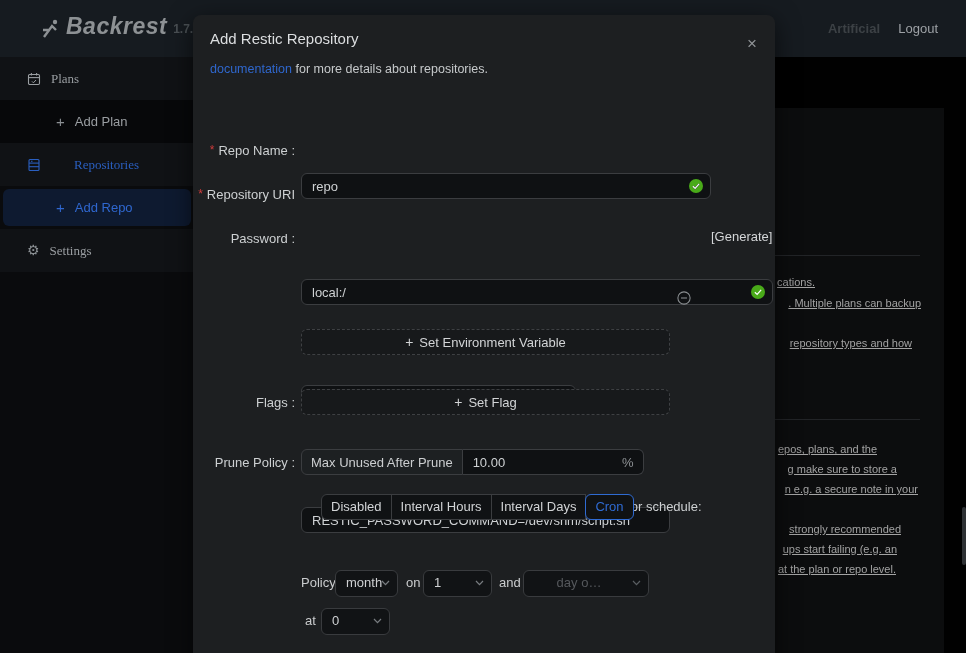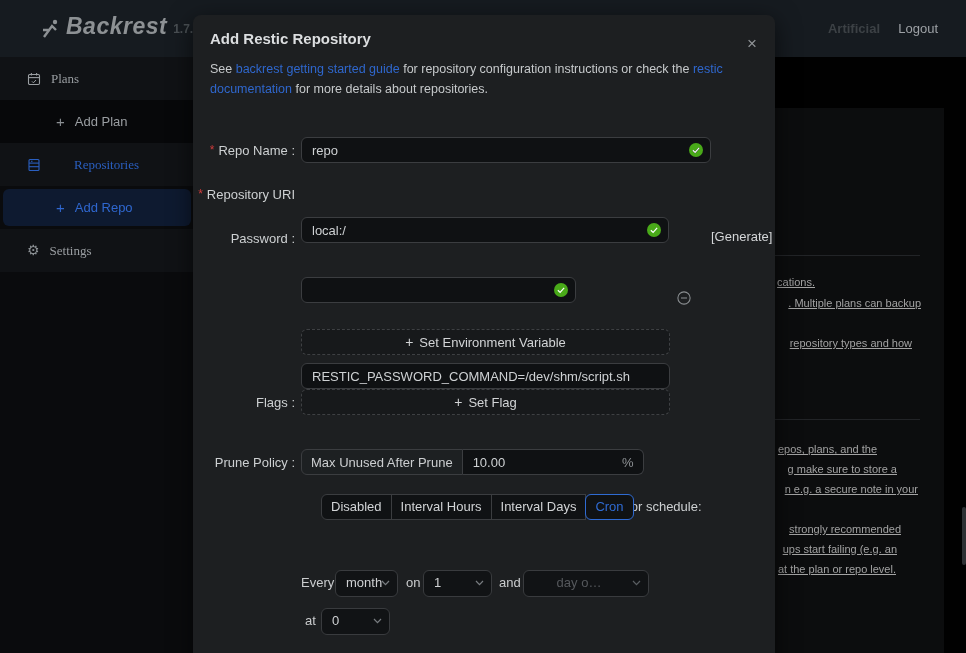--- a/index.html
+++ b/index.html
@@ -32,30 +32,30 @@
   .content { position:absolute; left:194px; top:57px; width:772px; height:596px; background:#010101; z-index:1; }
   .content-card { position:absolute; left:0; top:51px; width:750px; height:545px; background:#0c0d0e; }
   .bg-divider { position:absolute; left:20px; width:706px; height:1px; background:#222427; }
   .frag { position:absolute; font-size:11px; color:#a3a3a3; white-space:nowrap;text-decoration:underline; }
   .scroll-thumb { position:absolute; right:0; top:450px; width:4px; height:58px; background:#2e3134; border-radius:2px; }
 
   
   .modal { position:absolute; left:193px; top:15px; width:582px; height:660px; background:#1d1f21;
            border-radius:8px; z-index:10; box-shadow:0 6px 24px rgba(0,0,0,.6); }
   .modal-close { position:absolute; top:22px; right:18px; font-size:17px; line-height:14px; color:#8f9396; cursor:pointer; }
-  .modal-title { position:absolute; left:17px; top:15px; font-size:15px; font-weight:bold; color:#dcdee0; }
+  .modal-title { position:absolute; left:17px; top:15px; font-size:15px; font-weight:normal; color:#dcdee0; }
   .intro { position:absolute; left:17px; top:44px; width:552px; font-size:12.5px; line-height:20px; color:#c6c9cb; }
   .intro a, .lnk { color:#2f67cd; text-decoration:none; cursor:pointer; }
 
   .f-label { position:absolute; left:0; width:102px; height:26px; display:flex; align-items:center; justify-content:flex-end;
              font-size:13px; color:#cdd0d2; white-space:nowrap; }
   .req { color:#cf3b3b; margin-right:4px; font-size:12px; }
   .ctrl { position:absolute; left:108px; height:26px; }
 
-  .inp { position:relative; height:26px; background:#0f1113; border:1px solid #3b3d40; border-radius:6px; }
+  .inp { position:relative; height:26px; background:#0f1113; border:1px solid #3b3d40; border-radius:6px;margin-top:36px; }
   .inp input { width:100%; height:24px; background:transparent; border:none; outline:none; color:#ced1d3;
                font-size:13px; font-family:"Liberation Sans",sans-serif; padding:0 24px 0 10px; }
   .suffix-ic { position:absolute; right:7px; top:5px; }
   .outside-ic { position:absolute; top:6px; cursor:pointer; }
 
   .generate { position:absolute; left:410px; top:4px; font-size:13px; color:#d4d6d8; cursor:pointer; white-space:nowrap; }
 
   .dash-btn { position:absolute; left:108px; width:369px; height:26px; background:#17191b; border:1px dashed #3e4043;
               border-radius:6px; color:#d2d4d6; font-size:13px; display:flex; align-items:center; justify-content:center;
               gap:6px; cursor:pointer; }
@@ -164,21 +164,20 @@
       <span class="frag" style="top:455px; right:48px;">at the plan or repo level.</span>
     </div>
     <div class="scroll-thumb"></div>
   </div>
 
   <div class="modal">
     <span class="modal-close">×</span>
     <div class="modal-title">Add Restic Repository</div>
 
     <div class="intro">
-      <div><span>See </span><span class="lnk">backrest getting started guide</span><span> for repository configuration instructions or check the </span><span class="lnk">restic</span></div>
       <div><span class="lnk">documentation</span><span> for more details about repositories.</span></div>
     </div>
 
     <div class="f-label" style="top:122px;">
       <span class="req">*</span>
       <span>Repo Name :</span>
     </div>
     <div class="ctrl inp" style="top:122px; width:410px;">
       <input type="text" value="repo" style="">
       <span class="suffix-ic">
@@ -187,21 +186,21 @@
             <path d="M4.4 8.3 L7 10.8 L11.6 5.6" stroke="#1d1f21" stroke-width="1.8" fill="none"></path>
             <path d="M4.4 8.3 L7 10.8 L11.6 5.6" stroke="#fff" stroke-width="1.4" fill="none"></path>
           </svg>
       </span>
     </div>
 
     <div class="f-label" style="top:166px;">
       <span class="req">*</span>
       <span>Repository URI</span>
     </div>
-    <div class="ctrl inp" style="top:176px; width:368px;">
+    <div class="ctrl inp" style="top:166px; width:472px;">
       <input type="text" value="local:/" style="">
       <span class="suffix-ic">
         <svg width="14" height="14" viewBox="0 0 16 16">
             <circle cx="8" cy="8" r="8" fill="#49aa19"></circle>
             <path d="M4.4 8.3 L7 10.8 L11.6 5.6" stroke="#fff" stroke-width="1.4" fill="none"></path>
           </svg>
       </span>
     </div>
 
     <div class="f-label" style="top:210px;">
@@ -256,21 +255,21 @@
 
     <div class="seg-row" style="top:479px;padding-left:20px;">
       <div class="seg">Disabled</div>
       <div class="seg">Interval Hours</div>
       <div class="seg">Interval Days</div>
       <div class="seg active">Cron</div>
     </div>
     <div class="clock-label">Clock for schedule:</div>
 
 
-    <div class="sched-text" style="top:555px; left:108px;">Every</div>
+    <div class="sched-text" style="top:555px; left:108px;">Policy</div>
     <div class="sel-box" style="top:555px; left:142px; width:63px;">
       <span>month</span>
       <span class="chev">
         <svg width="9" height="6" viewBox="0 0 9 6">
             <path d="M1 1 L4.5 4.7 L8 1" fill="none" stroke="#787c80" stroke-width="1.2"></path>
           </svg>
       </span>
     </div>
     <div class="sched-text" style="top:555px; left:213px;">on</div>
     <div class="sel-box" style="top:555px; left:230px; width:69px;">

